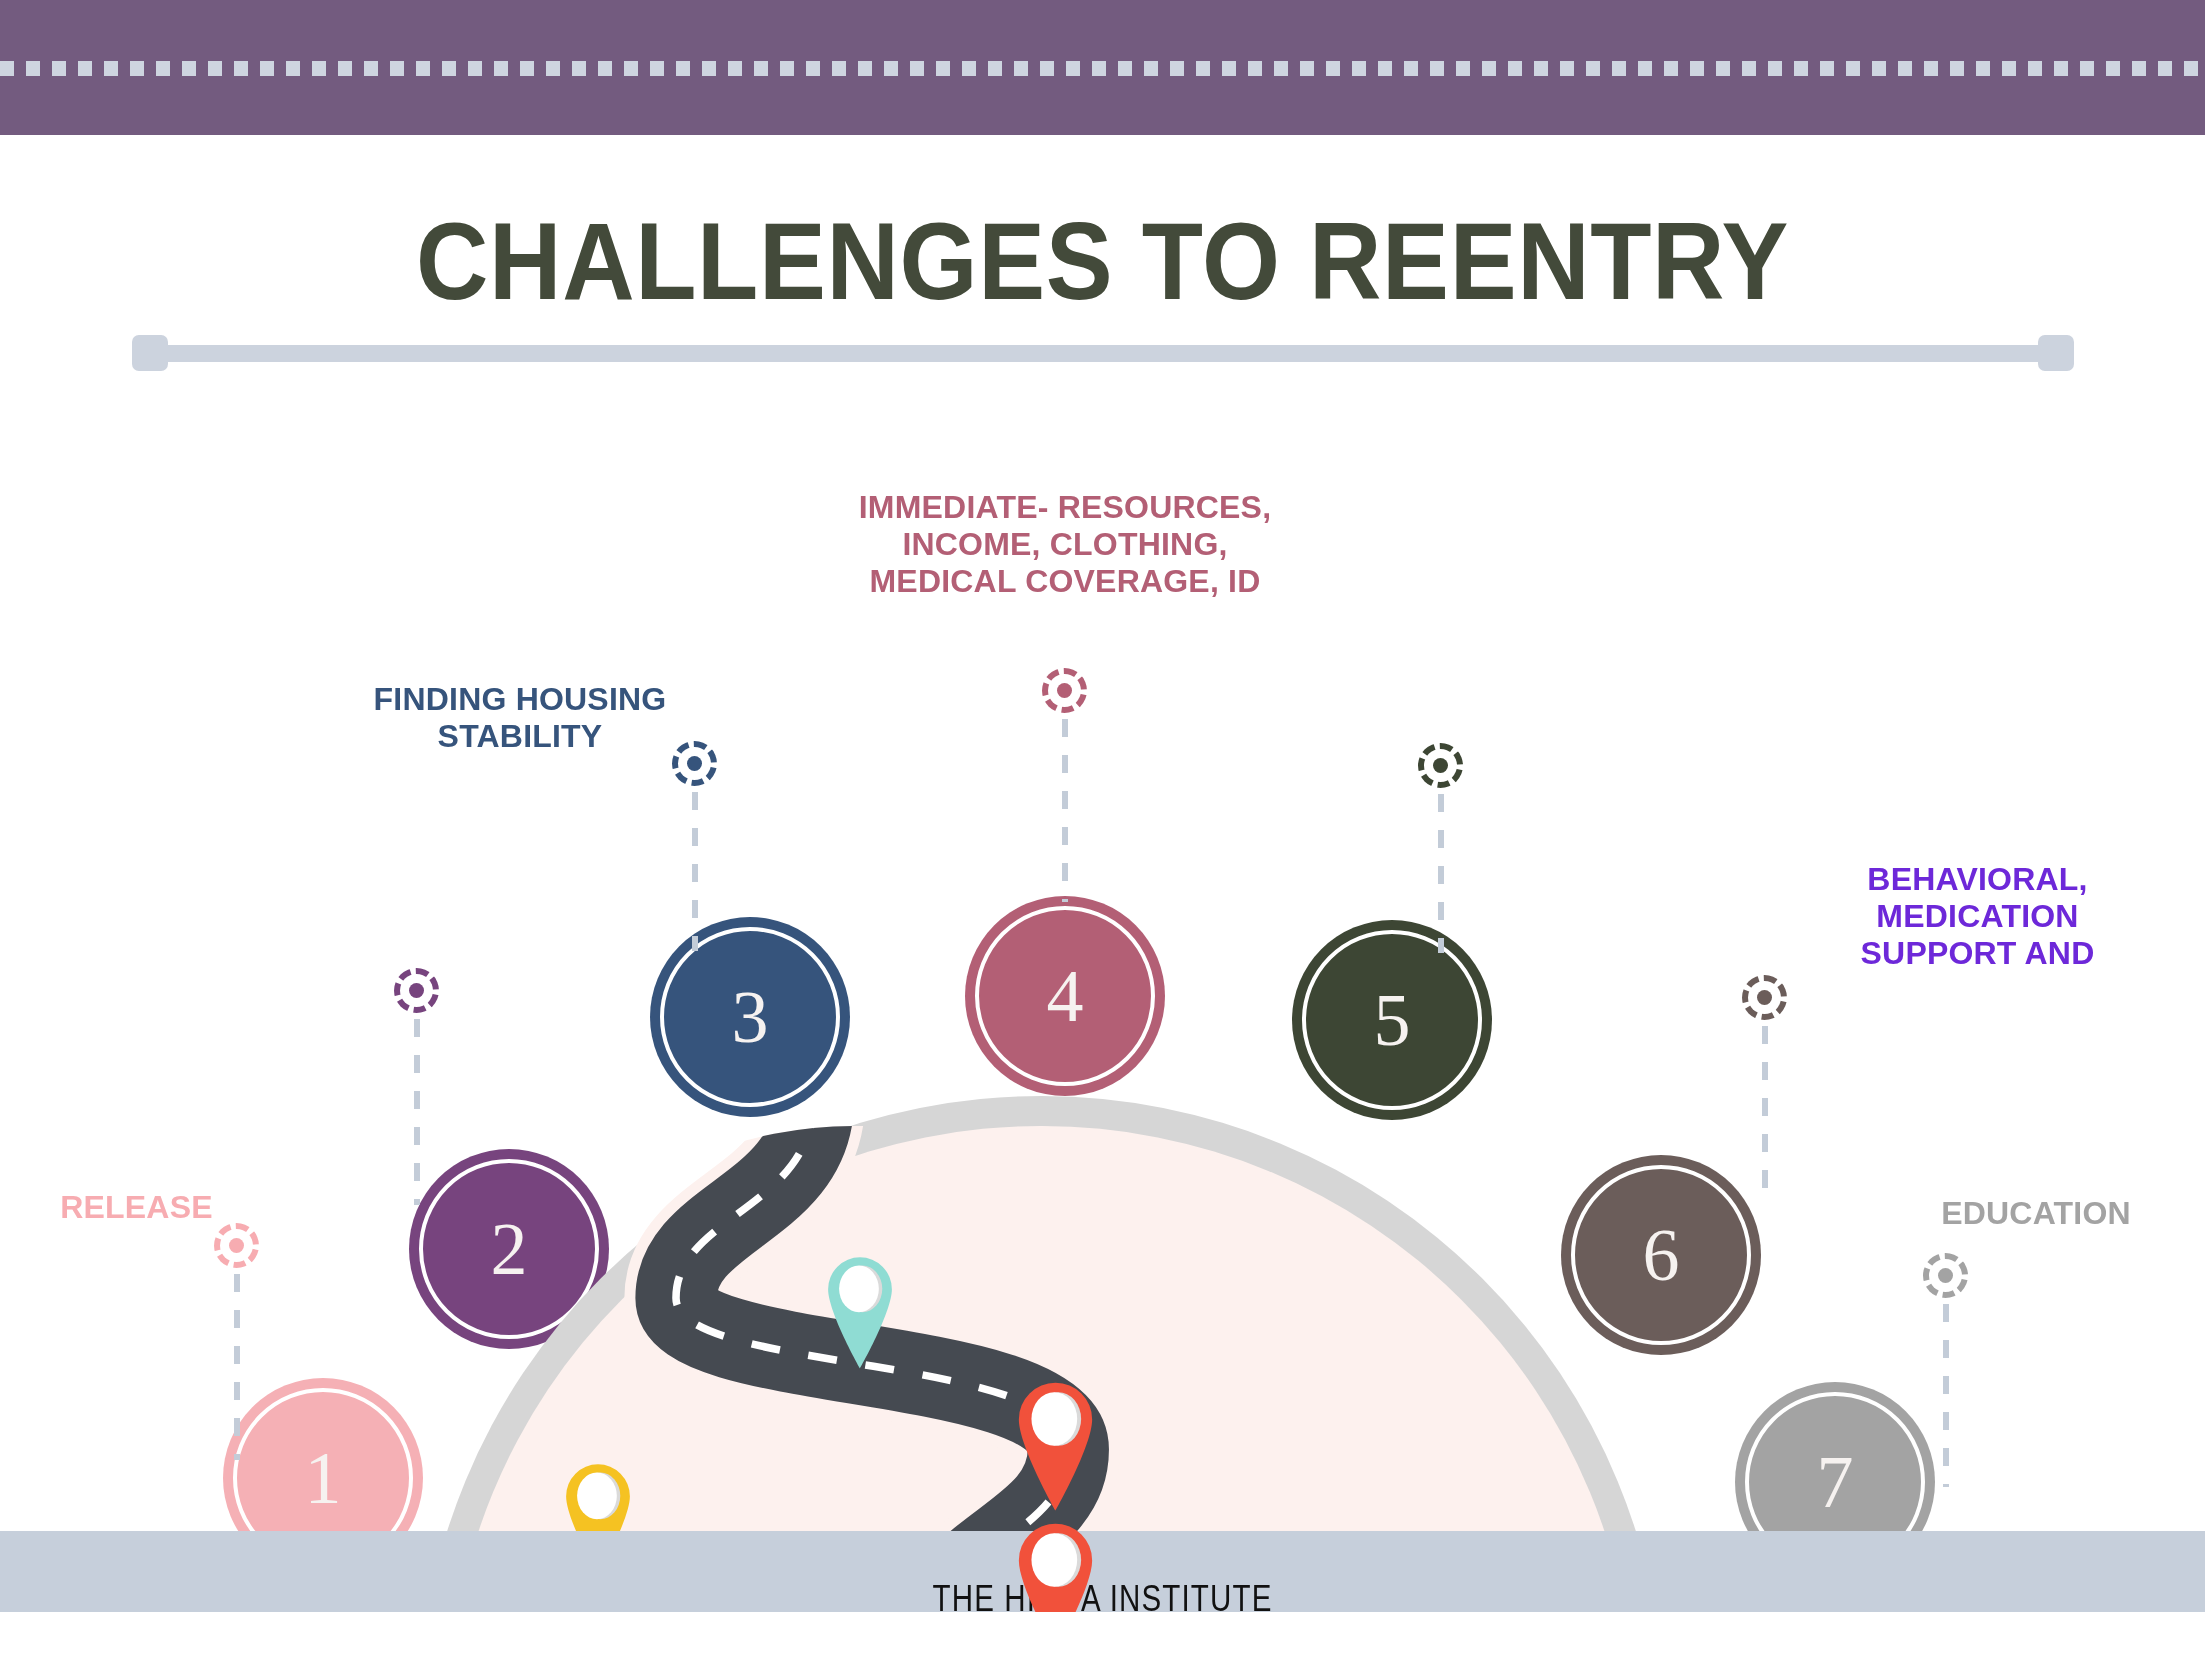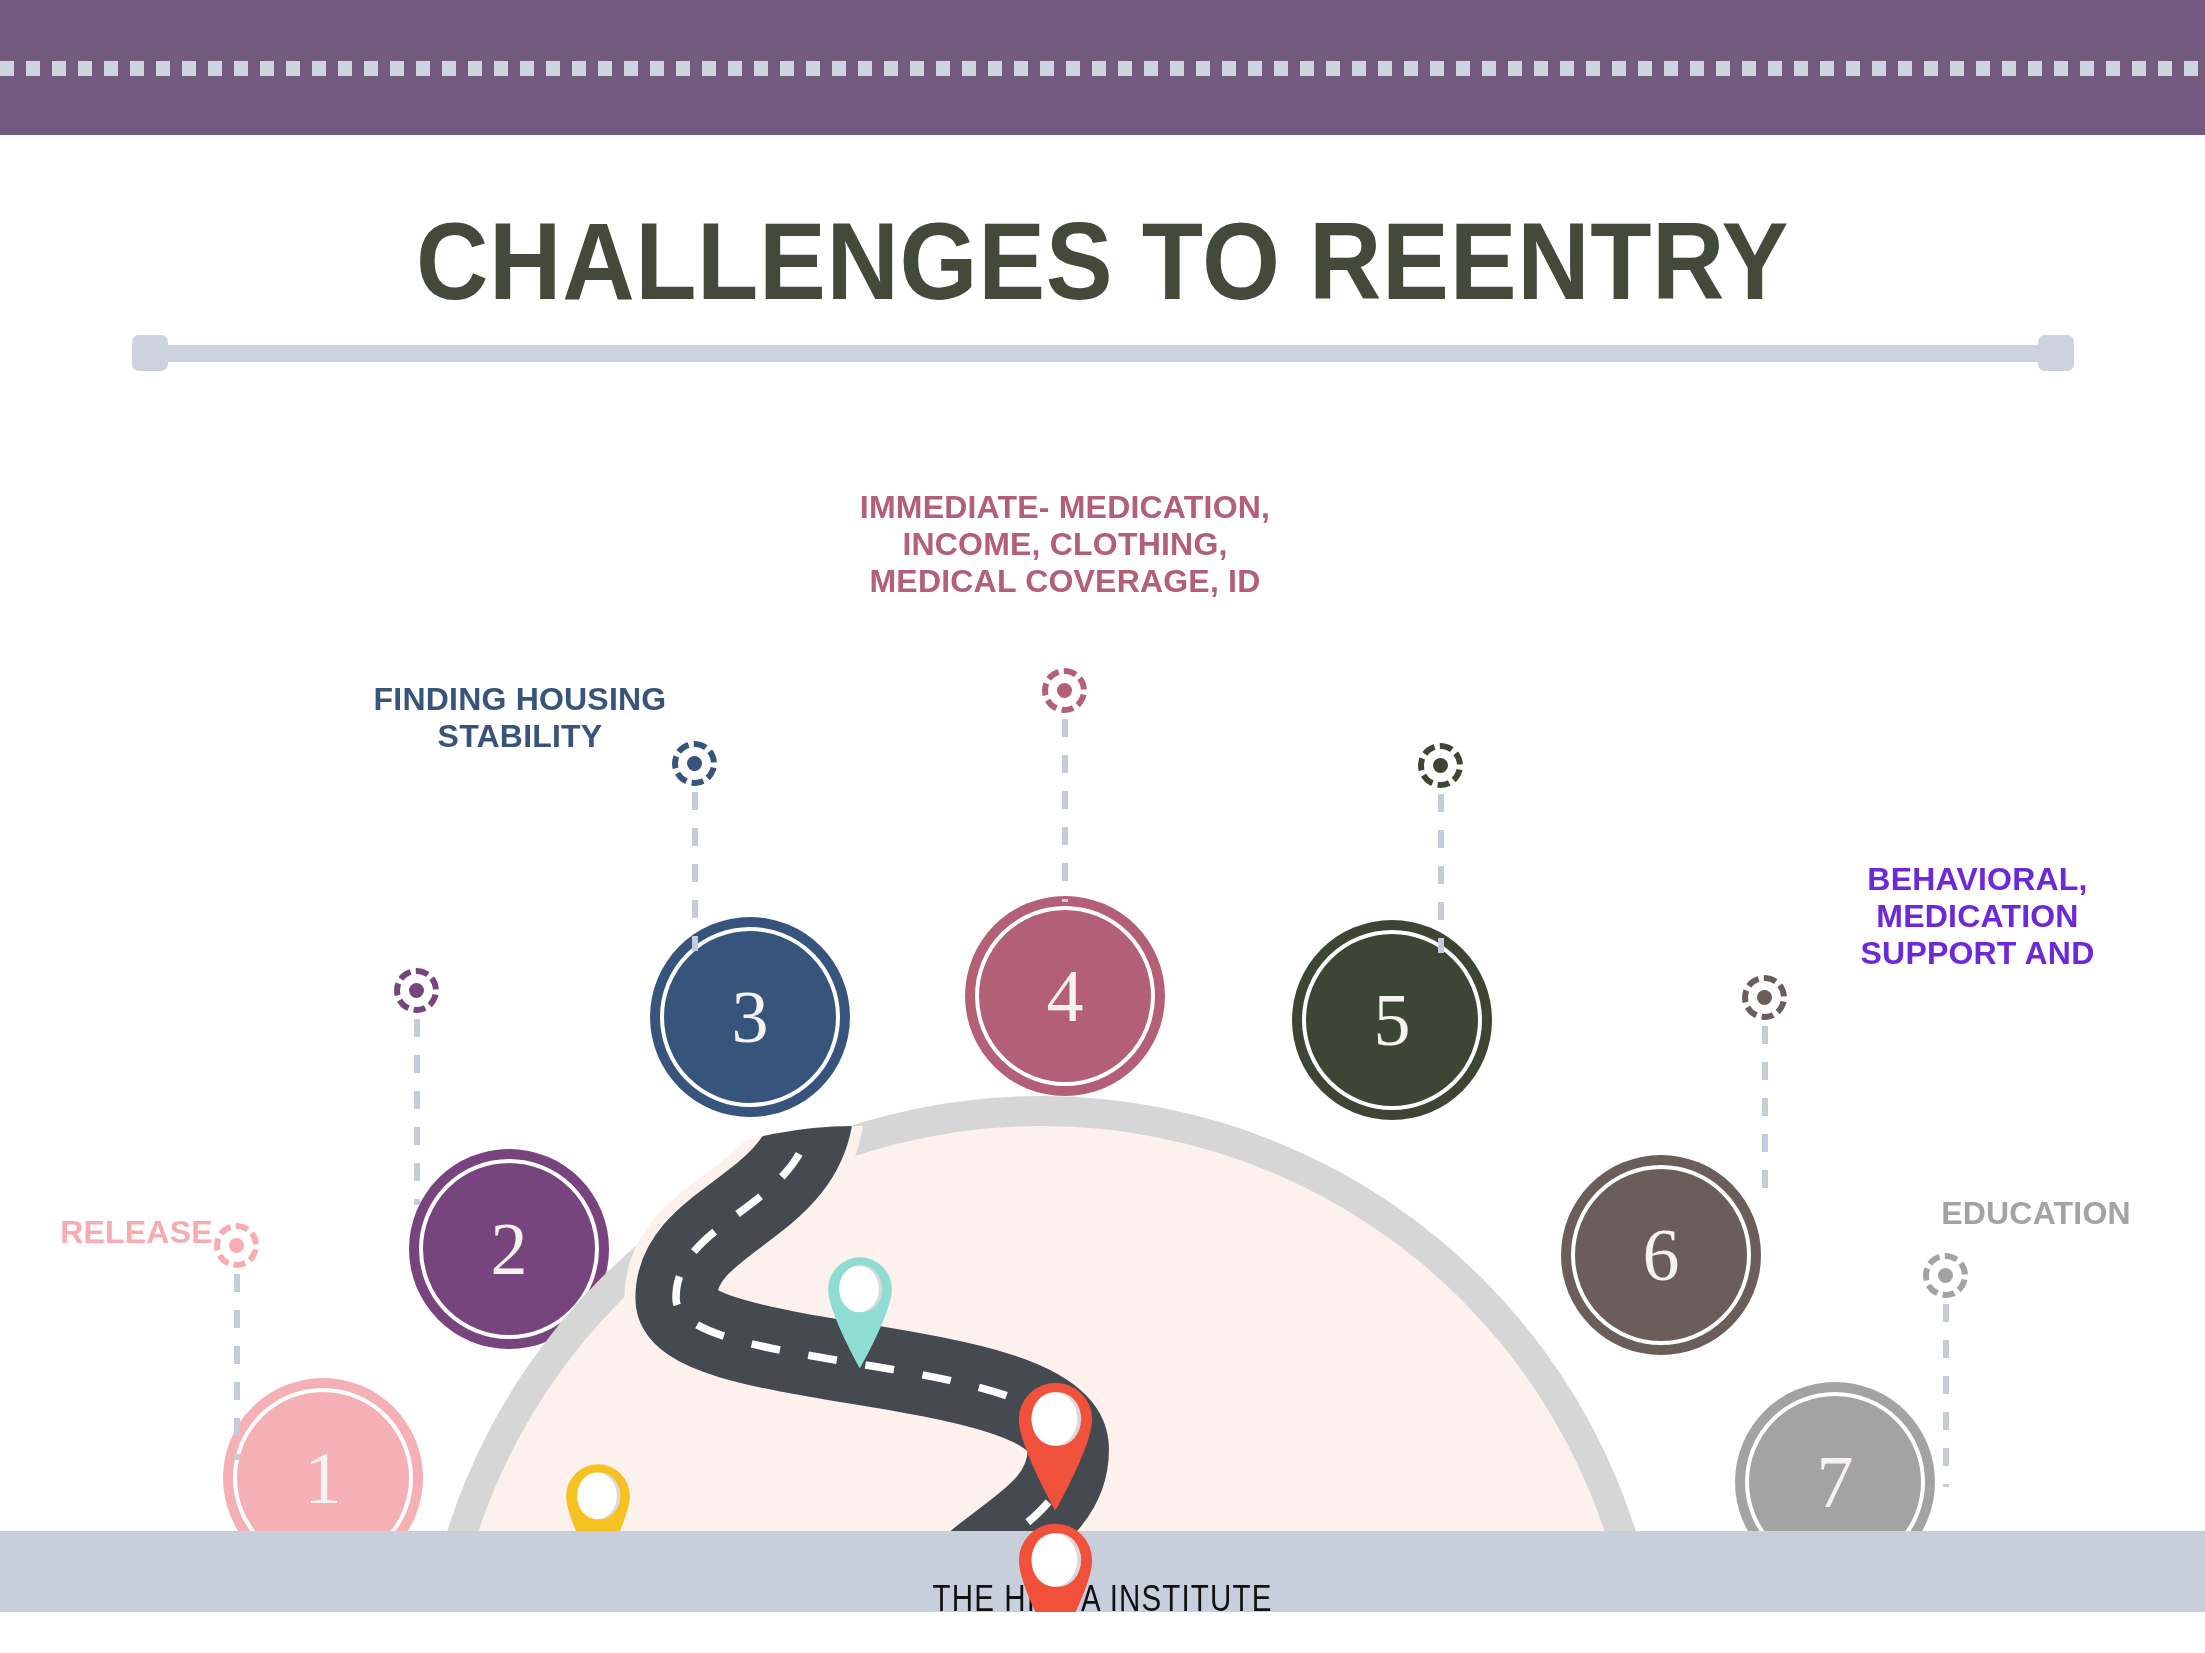--- a/index.html
+++ b/index.html
@@ -186,21 +186,21 @@
     <path d="M52.5 168 C52.5 168 6 86 6 52.5 A46.5 46.5 0 1 1 99 52.5 C99 86 52.5 168 52.5 168 Z" fill="#f1513b"></path>
     <ellipse cx="56" cy="52" rx="29" ry="34" fill="#dadada"></ellipse>
     <ellipse cx="51" cy="52" rx="29" ry="34" fill="#ffffff"></ellipse>
   </svg>
   <svg class="pin" style="left:1014px;top:1378px;z-index:6;" width="83" height="134" viewBox="0 0 105 170">
     <path d="M52.5 168 C52.5 168 6 86 6 52.5 A46.5 46.5 0 1 1 99 52.5 C99 86 52.5 168 52.5 168 Z" fill="#f1513b"></path>
     <ellipse cx="56" cy="52" rx="29" ry="34" fill="#dadada"></ellipse>
     <ellipse cx="51" cy="52" rx="29" ry="34" fill="#ffffff"></ellipse>
   </svg>
 
-  <div class="label" style="left:40px;top:1189px;width:193px;text-align:center;font-size:32px;color:#f7acb1;margin-top:25px;">
+  <div class="label" style="left:40px;top:1189px;width:193px;text-align:center;font-size:32px;color:#f7acb1;">
     <div>RELEASE</div>
   </div>
   <div class="marker" style="left:214px;top:1223px;color:#f7acb1;">
     <div class="ring"></div>
     <div class="dot"></div>
   </div>
   <div class="connector" style="left:234px;top:1274px;height:186px;"></div>
 
   <div class="marker" style="left:394px;top:968px;color:#77447e;">
     <div class="ring"></div>
@@ -212,21 +212,21 @@
     <div>FINDING HOUSING</div>
     <div>STABILITY</div>
   </div>
   <div class="marker" style="left:672px;top:741px;color:#36547c;">
     <div class="ring"></div>
     <div class="dot"></div>
   </div>
   <div class="connector" style="left:692px;top:792px;height:159px;"></div>
 
   <div class="label" style="left:765px;top:489px;width:600px;text-align:center;font-size:32px;color:#b35f75;">
-    <div>IMMEDIATE- MEDICATION,</div>
+    <div>IMMEDIATE- RESOURCES,</div>
     <div>INCOME, CLOTHING,</div>
     <div>MEDICAL COVERAGE, ID</div>
   </div>
   <div class="marker" style="left:1042px;top:668px;color:#b35f75;">
     <div class="ring"></div>
     <div class="dot"></div>
   </div>
   <div class="connector" style="left:1062px;top:719px;height:183px;"></div>
 
   <div class="marker" style="left:1418px;top:743px;color:#3d4634;">

